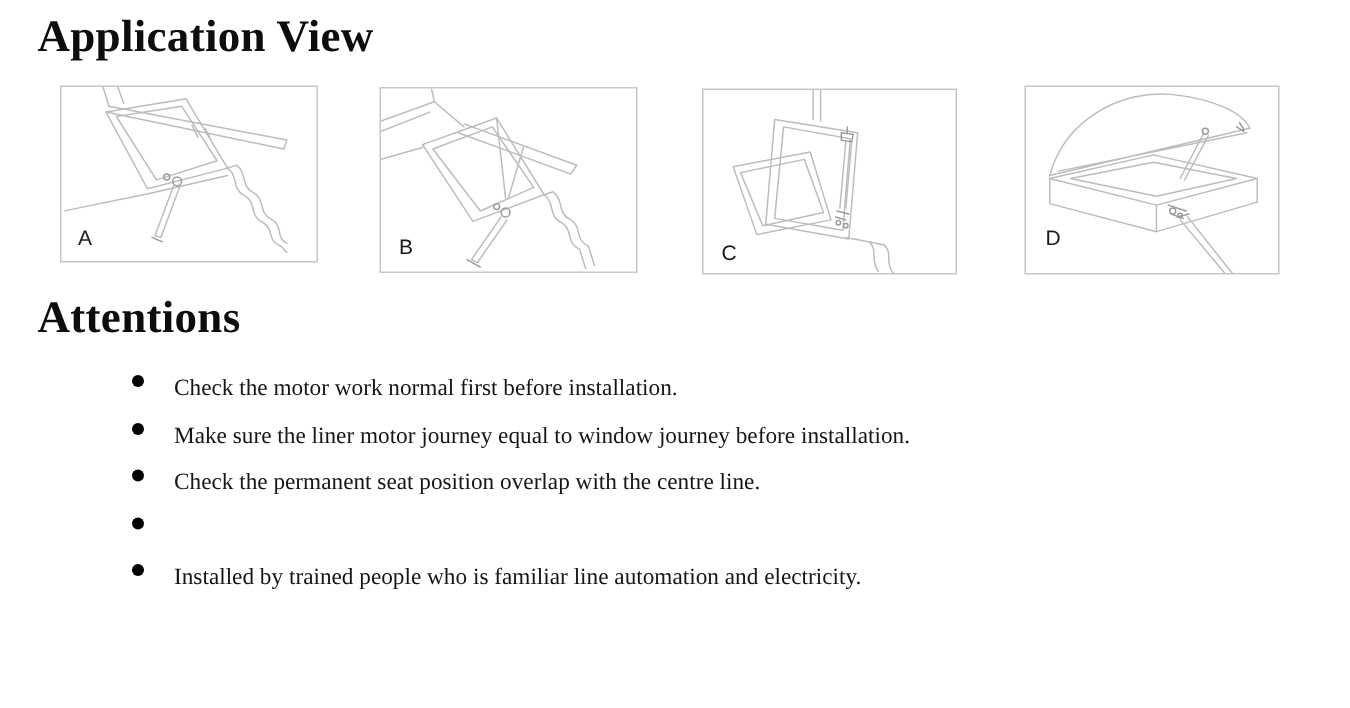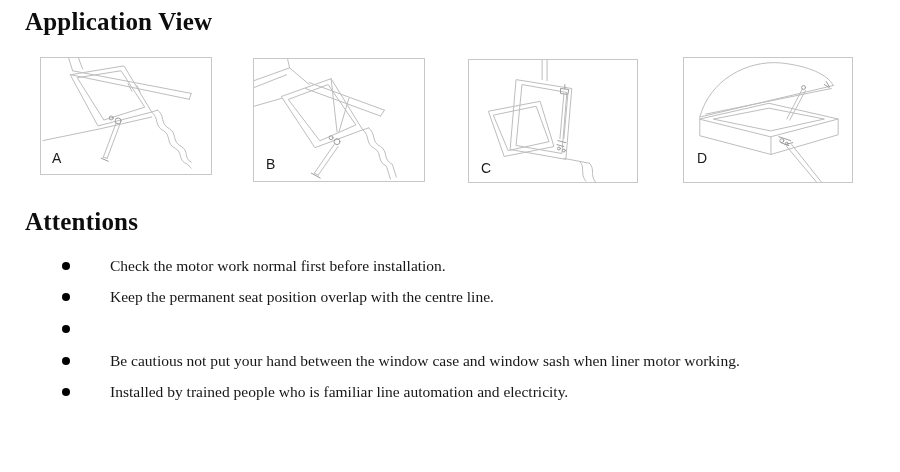--- a/index.html
+++ b/index.html
@@ -3,27 +3,27 @@
 <meta charset="utf-8">
 <style>
   * { margin:0; padding:0; box-sizing:border-box; }
   html,body { width:900px; height:472px; background:#ffffff; overflow:hidden; }
   body { position:relative; font-family:"Liberation Serif", serif; color:#111; }
 
   .h-title {
     position:absolute;
     font-family:"Liberation Serif", serif;
     font-weight:bold;
-    font-size:25px;
+    font-size:30px;
     color:#0d0d0d;
     letter-spacing:0.2px;
     white-space:nowrap;
   }
   #title-app { left:25px; top:8px; }
-  #title-att { left:25px; top:208px; }
+  #title-att { left:25px; top:195px; }
 
   .panel {
     position:absolute;
     border:1px solid #c7c7c7;
     background:#fff;
   }
   .panel svg { position:absolute; left:0; top:0; width:100%; height:100%; }
   .panel .lbl {
     position:absolute;
     font-family:"Liberation Sans", sans-serif;
@@ -44,25 +44,24 @@
   .art-dk { stroke:#9b9b9b; fill:none; stroke-width:1; stroke-linecap:round; }
 
   #attentions-list {
     position:absolute;
     left:0; top:250px;
     width:900px;
     list-style:none;
   }
   #attentions-list li {
     display:flex;
-    align-items:center;
+    align-items:flex-start;
     height:31.6px;
-    padding-left:62px;
+    padding-left:88px;
     white-space:nowrap;
-    gap:20px;
   }
   .bullet-dot {
     flex:0 0 auto;
     width:8px; height:8px;
     border-radius:50%;
     background:#000;
     margin-right:20px;
   }
   .bullet-text {
     font-family:"Liberation Serif", serif;
@@ -176,26 +175,26 @@
 
 <h2 class="h-title" id="title-att">Attentions</h2>
 
 <ul id="attentions-list">
   <li>
     <span class="bullet-dot"></span>
     <span class="bullet-text">Check the motor work normal first before installation.</span>
   </li>
   <li>
     <span class="bullet-dot"></span>
-    <span class="bullet-text">Keep the permanent seat position overlap with the centre line.</span>
-  </li>
-  <li>
-    <span class="bullet-dot"></span>
-  </li>
-  <li>
-    <span class="bullet-dot"></span>
-    <span class="bullet-text">Be cautious not put your hand between the window case and window sash when liner motor working.</span>
+    <span class="bullet-text">Make sure the liner motor journey equal to window journey before installation.</span>
+  </li>
+  <li>
+    <span class="bullet-dot"></span>
+    <span class="bullet-text">Check the permanent seat position overlap with the centre line.</span>
+  </li>
+  <li>
+    <span class="bullet-dot"></span>
   </li>
   <li>
     <span class="bullet-dot"></span>
     <span class="bullet-text">Installed by trained people who is familiar line automation and electricity.</span>
   </li>
 </ul>
 
 </body></html>

